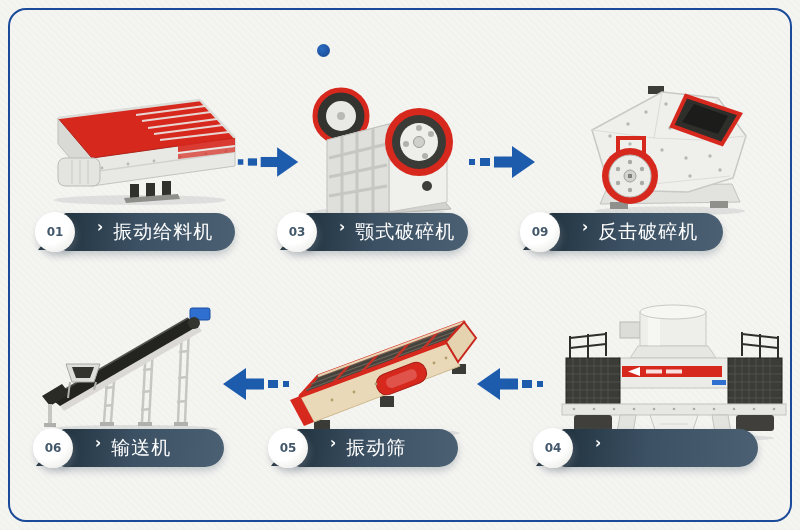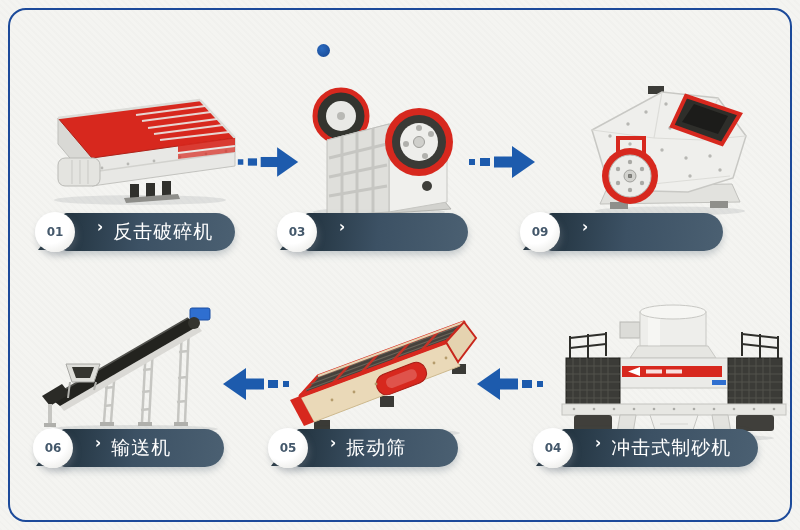--- a/index.html
+++ b/index.html
@@ -370,40 +370,41 @@
         <rect x="47" y="18" width="10" height="8"></rect>
         <rect x="62" y="19" width="6" height="6"></rect>
       </g>
     </svg>
   </div>
 
   <div class="step" style="left:35px;top:212px">
     <div class="num-circle">01</div>
     <div class="banner" style="width:172px">
       <span class="chev">›</span>
-      <span class="label">反击破碎机</span>
+      <span class="label">振动给料机</span>
     </div>
   </div>
   <div class="step" style="left:277px;top:212px">
     <div class="num-circle">03</div>
     <div class="banner" style="width:163px">
       <span class="chev">›</span>
+      <span class="label">颚式破碎机</span>
     </div>
   </div>
   <div class="step" style="left:520px;top:212px">
     <div class="num-circle">09</div>
     <div class="banner" style="width:175px">
       <span class="chev">›</span>
+      <span class="label">反击破碎机</span>
     </div>
   </div>
   <div class="step" style="left:533px;top:428px">
     <div class="num-circle">04</div>
     <div class="banner" style="width:197px">
       <span class="chev">›</span>
-      <span class="label">冲击式制砂机</span>
     </div>
   </div>
   <div class="step" style="left:268px;top:428px">
     <div class="num-circle">05</div>
     <div class="banner" style="width:162px">
       <span class="chev">›</span>
       <span class="label">振动筛</span>
     </div>
   </div>
   <div class="step" style="left:33px;top:428px">

